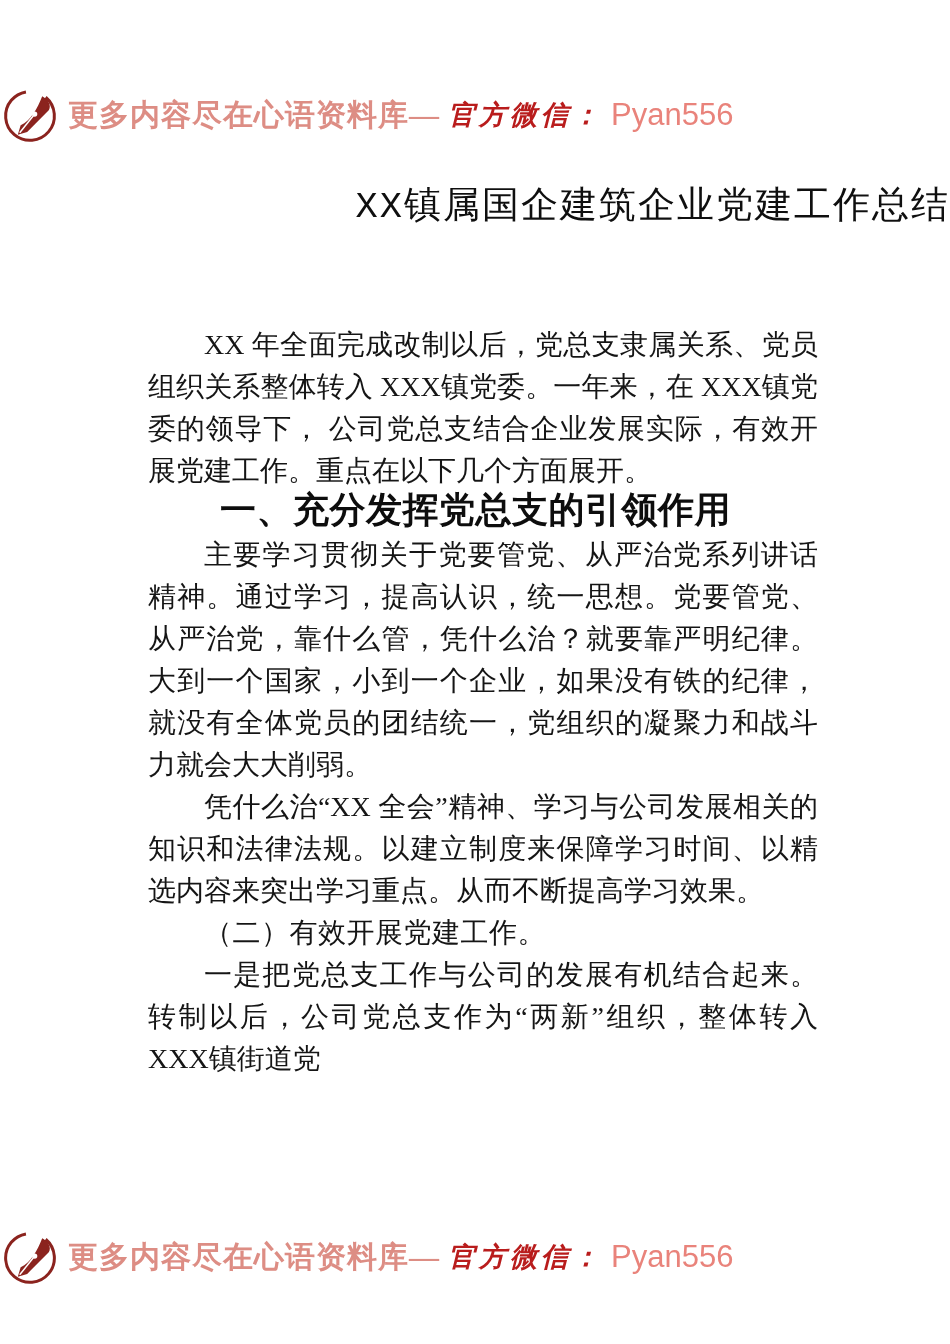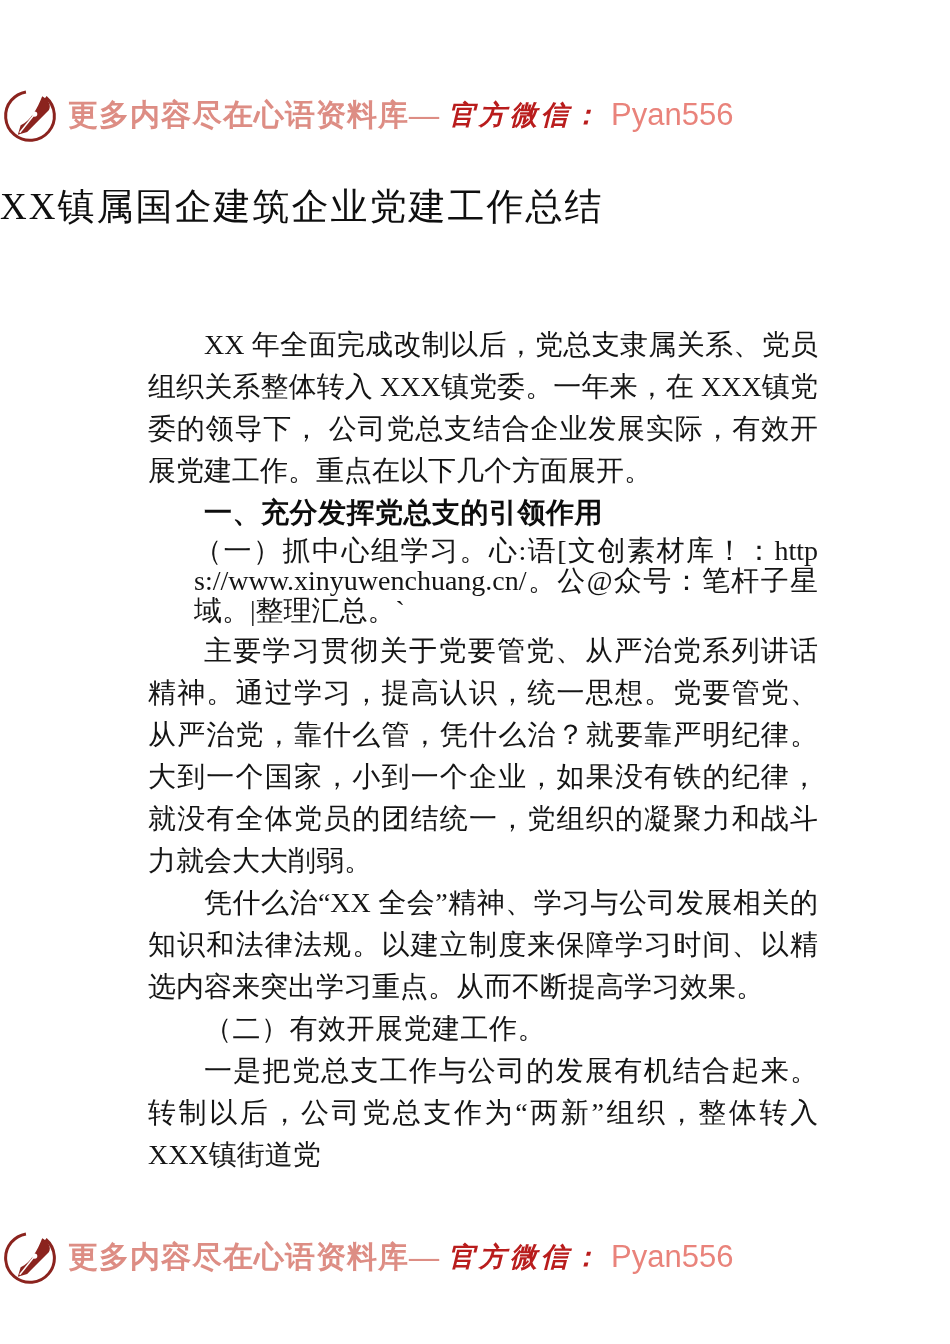--- a/index.html
+++ b/index.html
@@ -52,22 +52,22 @@
     font-size: 31px;
     color: #e9837b;
   }
 
   
   .doc-title {
     position: absolute;
     top: 180px;
     left: 0;
     width: 100%;
-    text-align: left;
-    font-family: Liberation Serif, serif;
+    text-align: right;
+    font-family: Liberation Mono, monospace;
     font-size: 37px;
     font-weight: 500;
     letter-spacing: 2px;
     color: #0f0f0f;
     line-height: 54px;
   }
 
   
   .content {
     position: absolute;
@@ -76,23 +76,23 @@
     width: 670px;
     font-size: 28px;
     line-height: 42px;
     text-align: justify;
     text-justify: inter-ideograph;
     color: #151515;
     margin-top: 32px;
   }
   .para { margin: 0; text-indent: 2em; }
   .para.heading {
-    font-family: Liberation Sans, sans-serif;
+    font-family: Liberation Mono, monospace;
     font-weight: 700;
-    font-size: 28px;
+    font-size: 36px;
     letter-spacing: 0.5px;
     color: #0d0d0d;
   }
   .para.watermark {
     text-indent: 0;
     margin: 2px 0 4px 46px;
     line-height: 30px;
     word-break: break-all;
   }
   .para.subheading { letter-spacing: 0.5px; }
@@ -114,21 +114,20 @@
     <span class="banner-main">更多内容尽在心语资料库—</span>
     <span class="banner-label">官方微信：</span>
     <span class="banner-id">Pyan556</span>
   </div>
 
   <div class="doc-title">XX镇属国企建筑企业党建工作总结</div>
 
   <div class="content">
     <p class="para">XX 年全面完成改制以后，党总支隶属关系、党员组织关系整体转入 XXX镇党委。一年来，在 XXX镇党委的领导下， 公司党总支结合企业发展实际，有效开展党建工作。重点在以下几个方面展开。</p>
     <p class="para heading">一、充分发挥党总支的引领作用</p>
-    <p class="para watermark">（一）抓中心组学习。心:语[文创素材库！：https://www.xinyuwenchuang.cn/。公@众号：笔杆子星域。|整理汇总。`</p>
     <p class="para">主要学习贯彻关于党要管党、从严治党系列讲话精神。通过学习，提高认识，统一思想。党要管党、从严治党，靠什么管，凭什么治？就要靠严明纪律。大到一个国家，小到一个企业，如果没有铁的纪律，就没有全体党员的团结统一，党组织的凝聚力和战斗力就会大大削弱。</p>
     <p class="para">凭什么治“XX 全会”精神、学习与公司发展相关的知识和法律法规。以建立制度来保障学习时间、以精选内容来突出学习重点。从而不断提高学习效果。</p>
     <p class="para subheading">（二）有效开展党建工作。</p>
     <p class="para">一是把党总支工作与公司的发展有机结合起来。转制以后，公司党总支作为“两新”组织，整体转入 XXX镇街道党</p>
   </div>
 
   <div class="banner footer">
     <span class="logo">
       <svg viewBox="0 0 64 64" width="60" height="62" aria-hidden="true">
         <circle cx="32" cy="33" r="26" fill="none" stroke="#8b231e" stroke-width="3.2" stroke-dasharray="140 24" transform="rotate(-50 32 33)"></circle>

